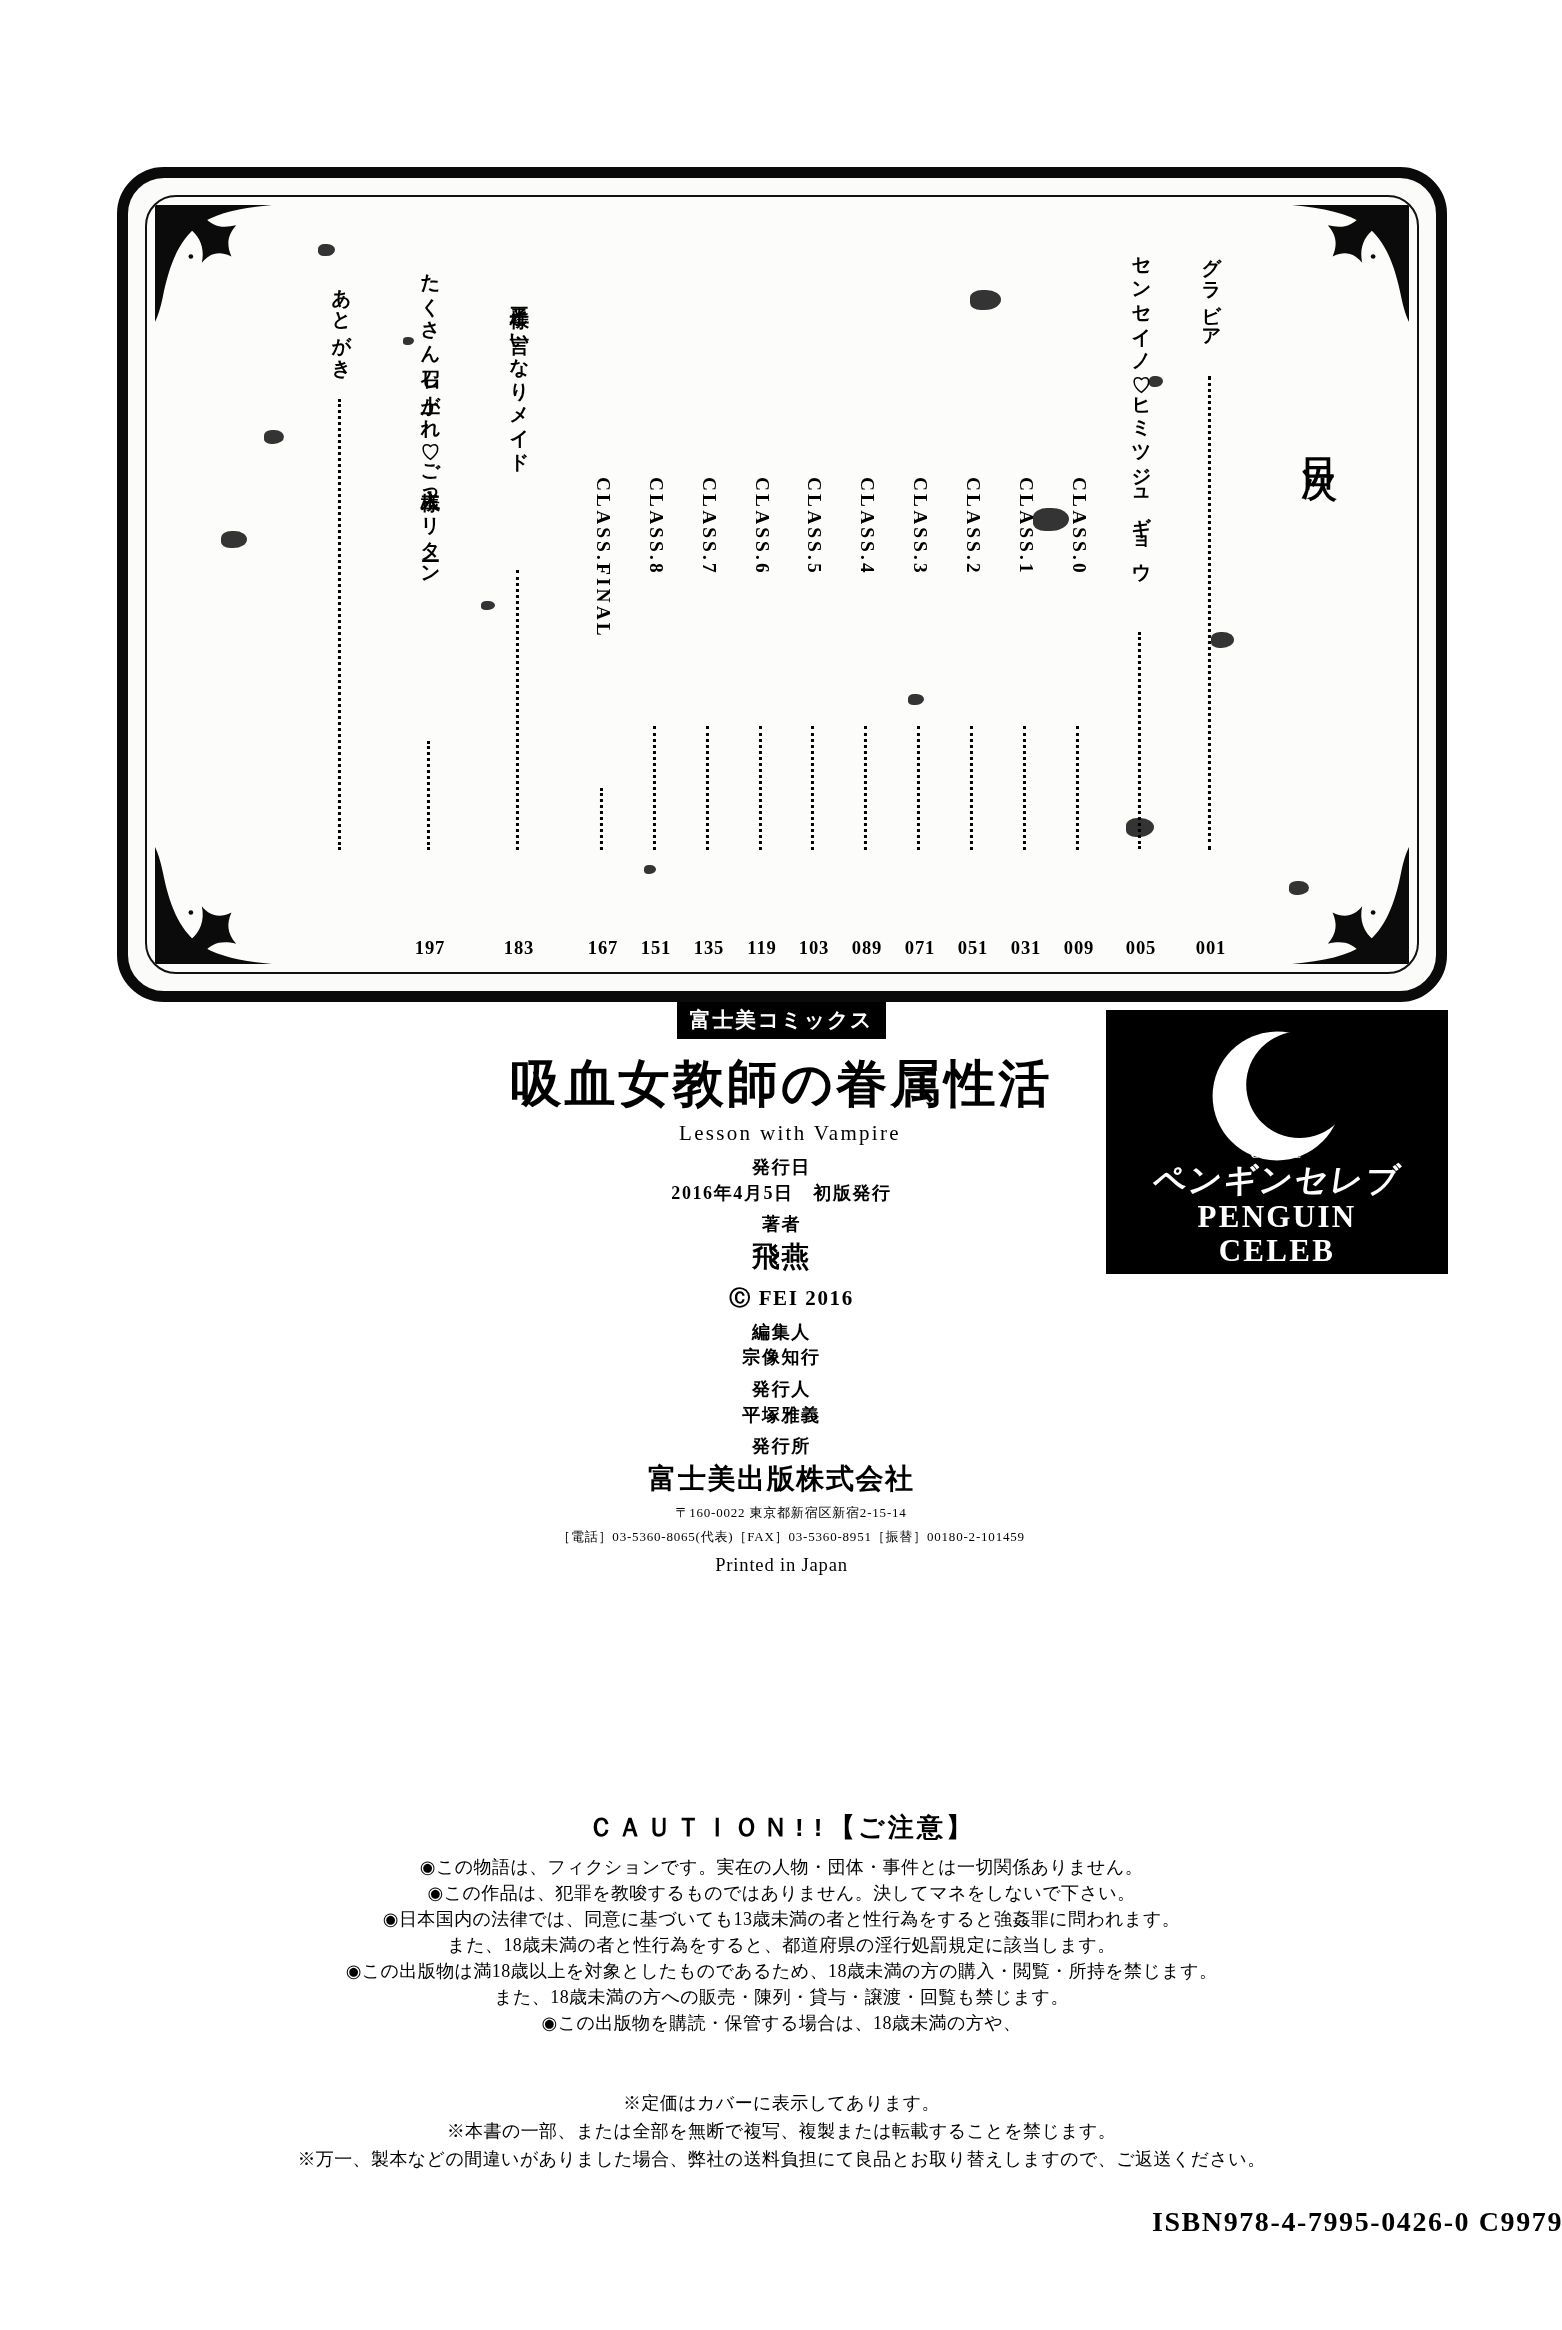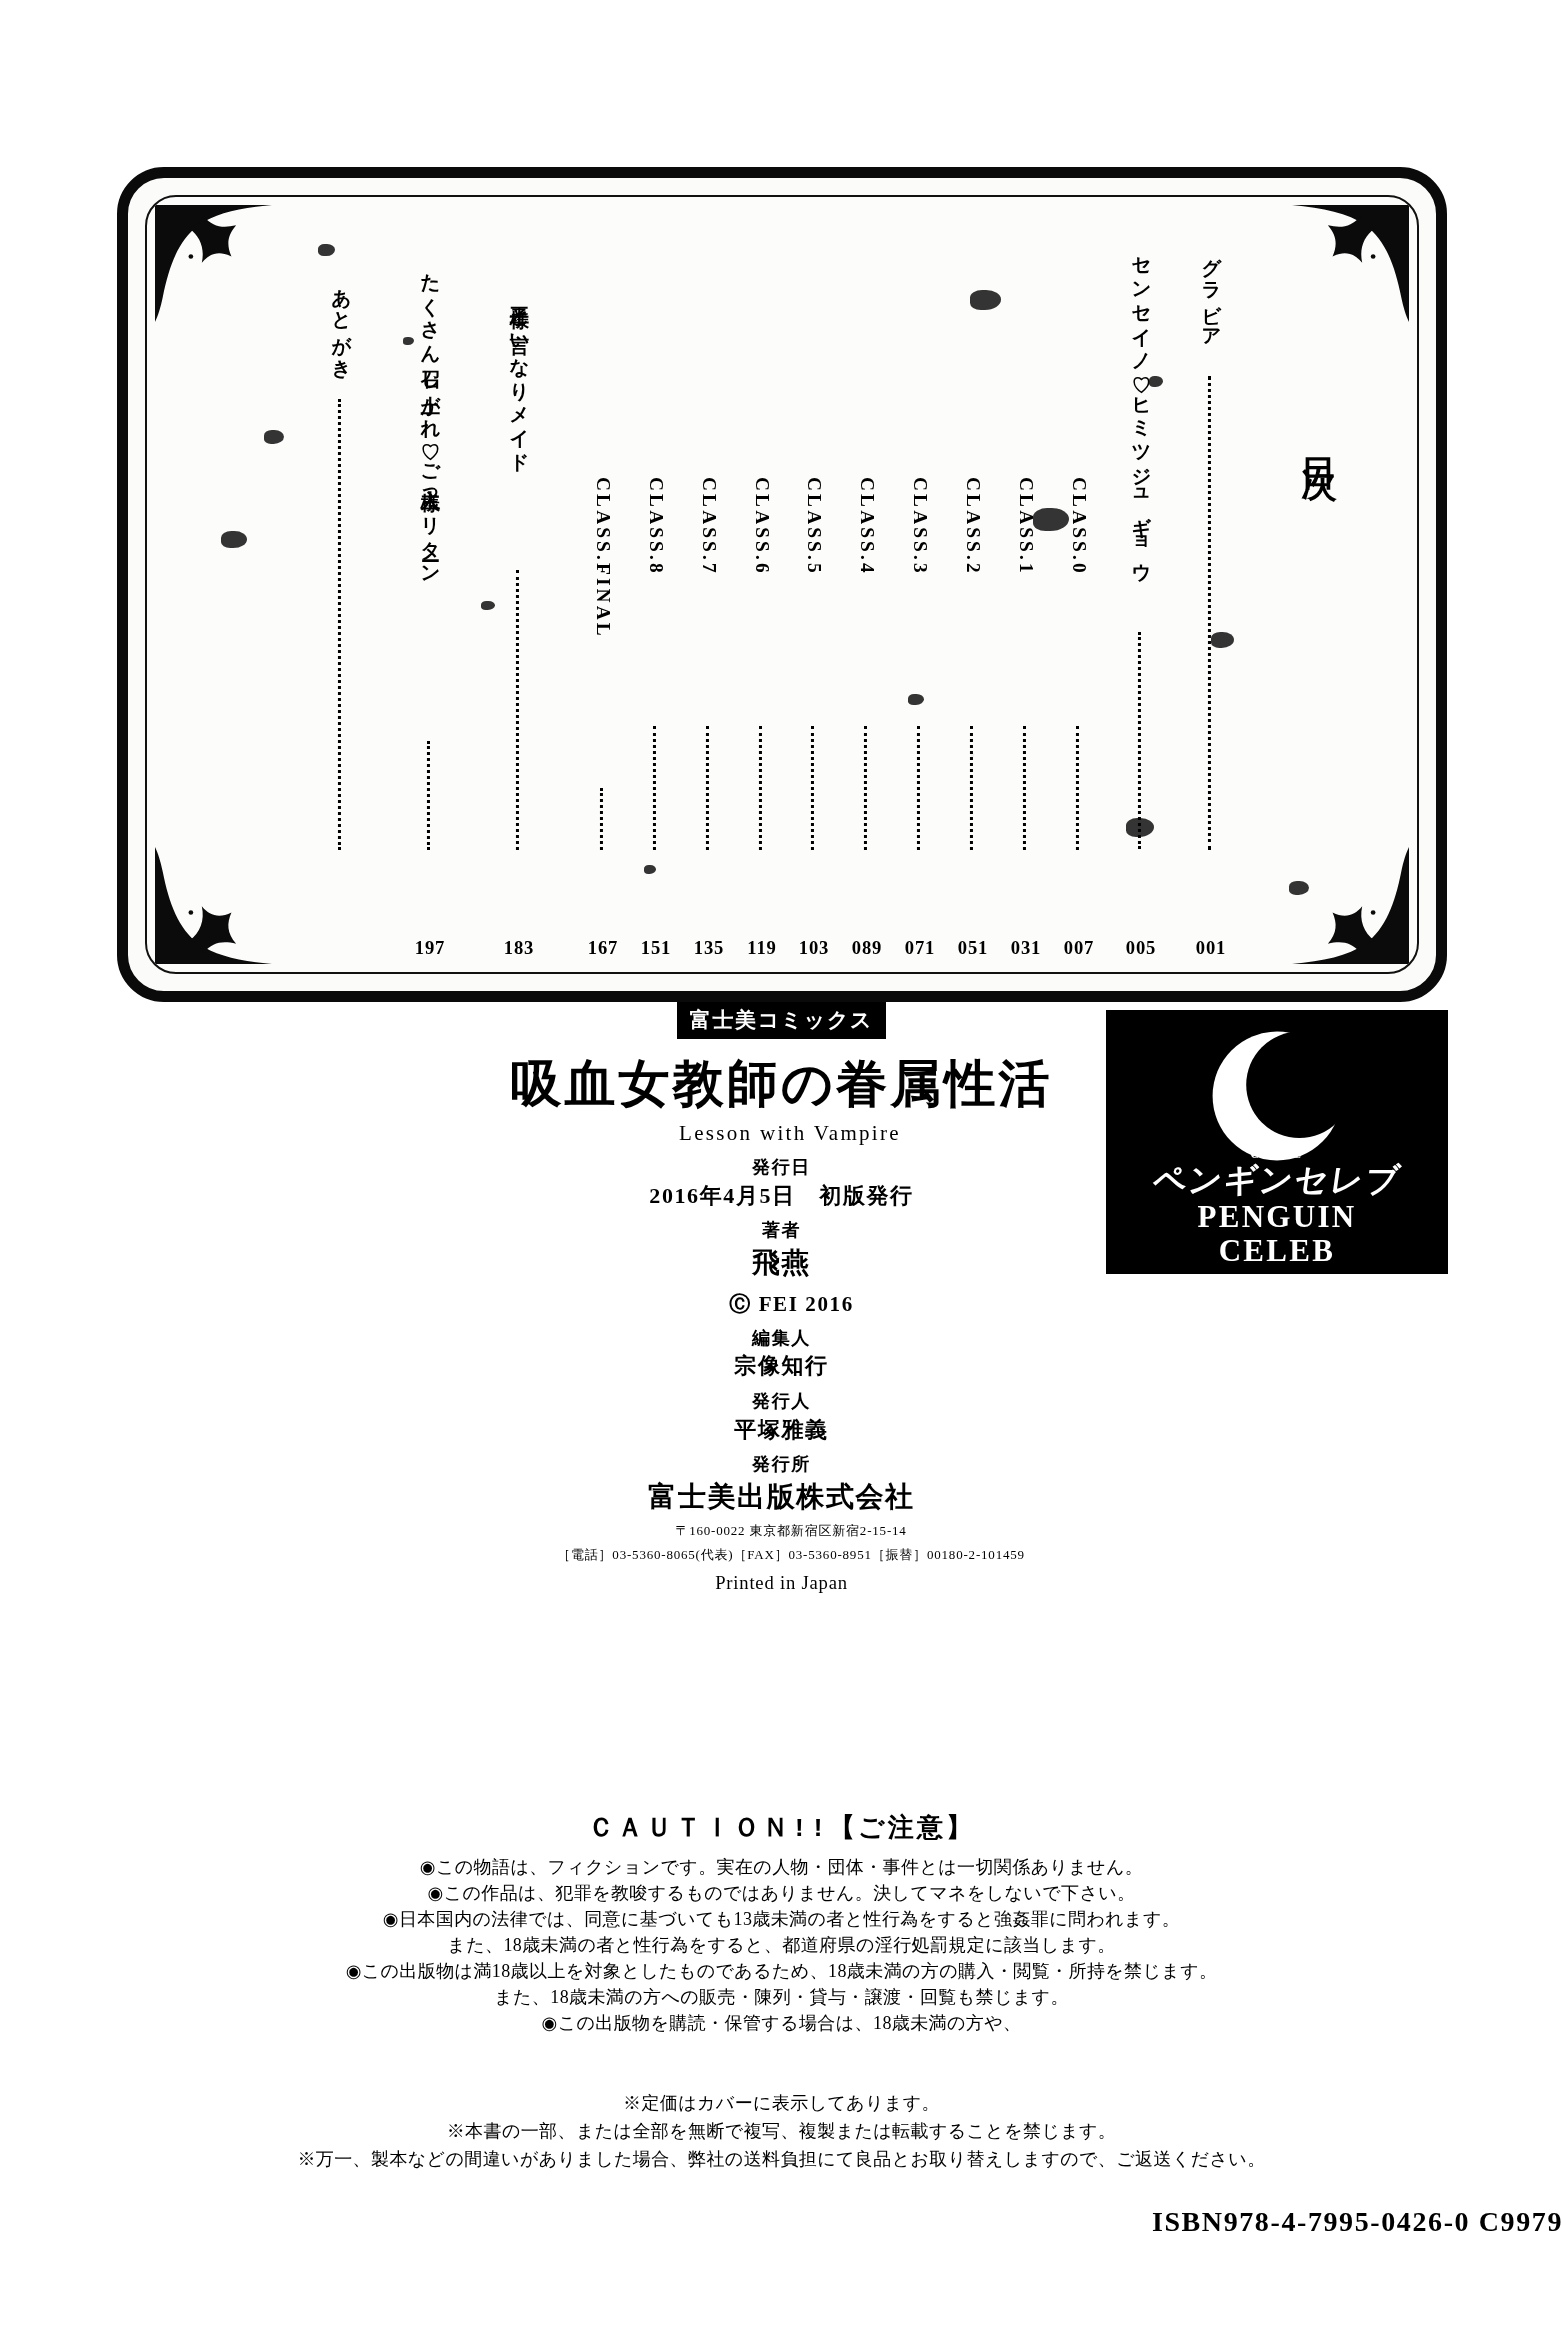--- a/index.html
+++ b/index.html
@@ -150,21 +150,21 @@
     margin-bottom: 9.3px;
     padding-left: 17px;
   }
   .field-label {
     font-size: 18px;
     font-weight: bold;
     letter-spacing: 1.6px;
     margin-top: 7.8px;
   }
   .field-value {
-    font-size: 22px;
+    font-size: 18px;
     font-weight: bold;
     letter-spacing: 1.6px;
     margin-top: 1.6px;
   }
   .field-value.big { font-size: 28px; }
   .copyright-line {
     font-size: 21px;
     font-weight: bold;
     letter-spacing: 1.6px;
     margin-top: 7.8px;
@@ -336,21 +336,21 @@
 
       <div class="toc-entry" style="right:256px;">
         <span class="label">センセイノ♡ヒミツジュギョウ</span>
         <span class="dots" style="top:388px; height:217px;"></span>
         <span class="page">005</span>
       </div>
 
       <div class="toc-entry" style="right:318px;">
         <span class="label latin" style="margin-top:233px;">CLASS.0</span>
         <span class="dots" style="top:482px; height:124px;"></span>
-        <span class="page">007</span>
+        <span class="page">009</span>
       </div>
 
       <div class="toc-entry" style="right:371px;">
         <span class="label latin" style="margin-top:233px;">CLASS.1</span>
         <span class="dots" style="top:482px; height:124px;"></span>
         <span class="page">031</span>
       </div>
 
       <div class="toc-entry" style="right:424px;">
         <span class="label latin" style="margin-top:233px;">CLASS.2</span>

